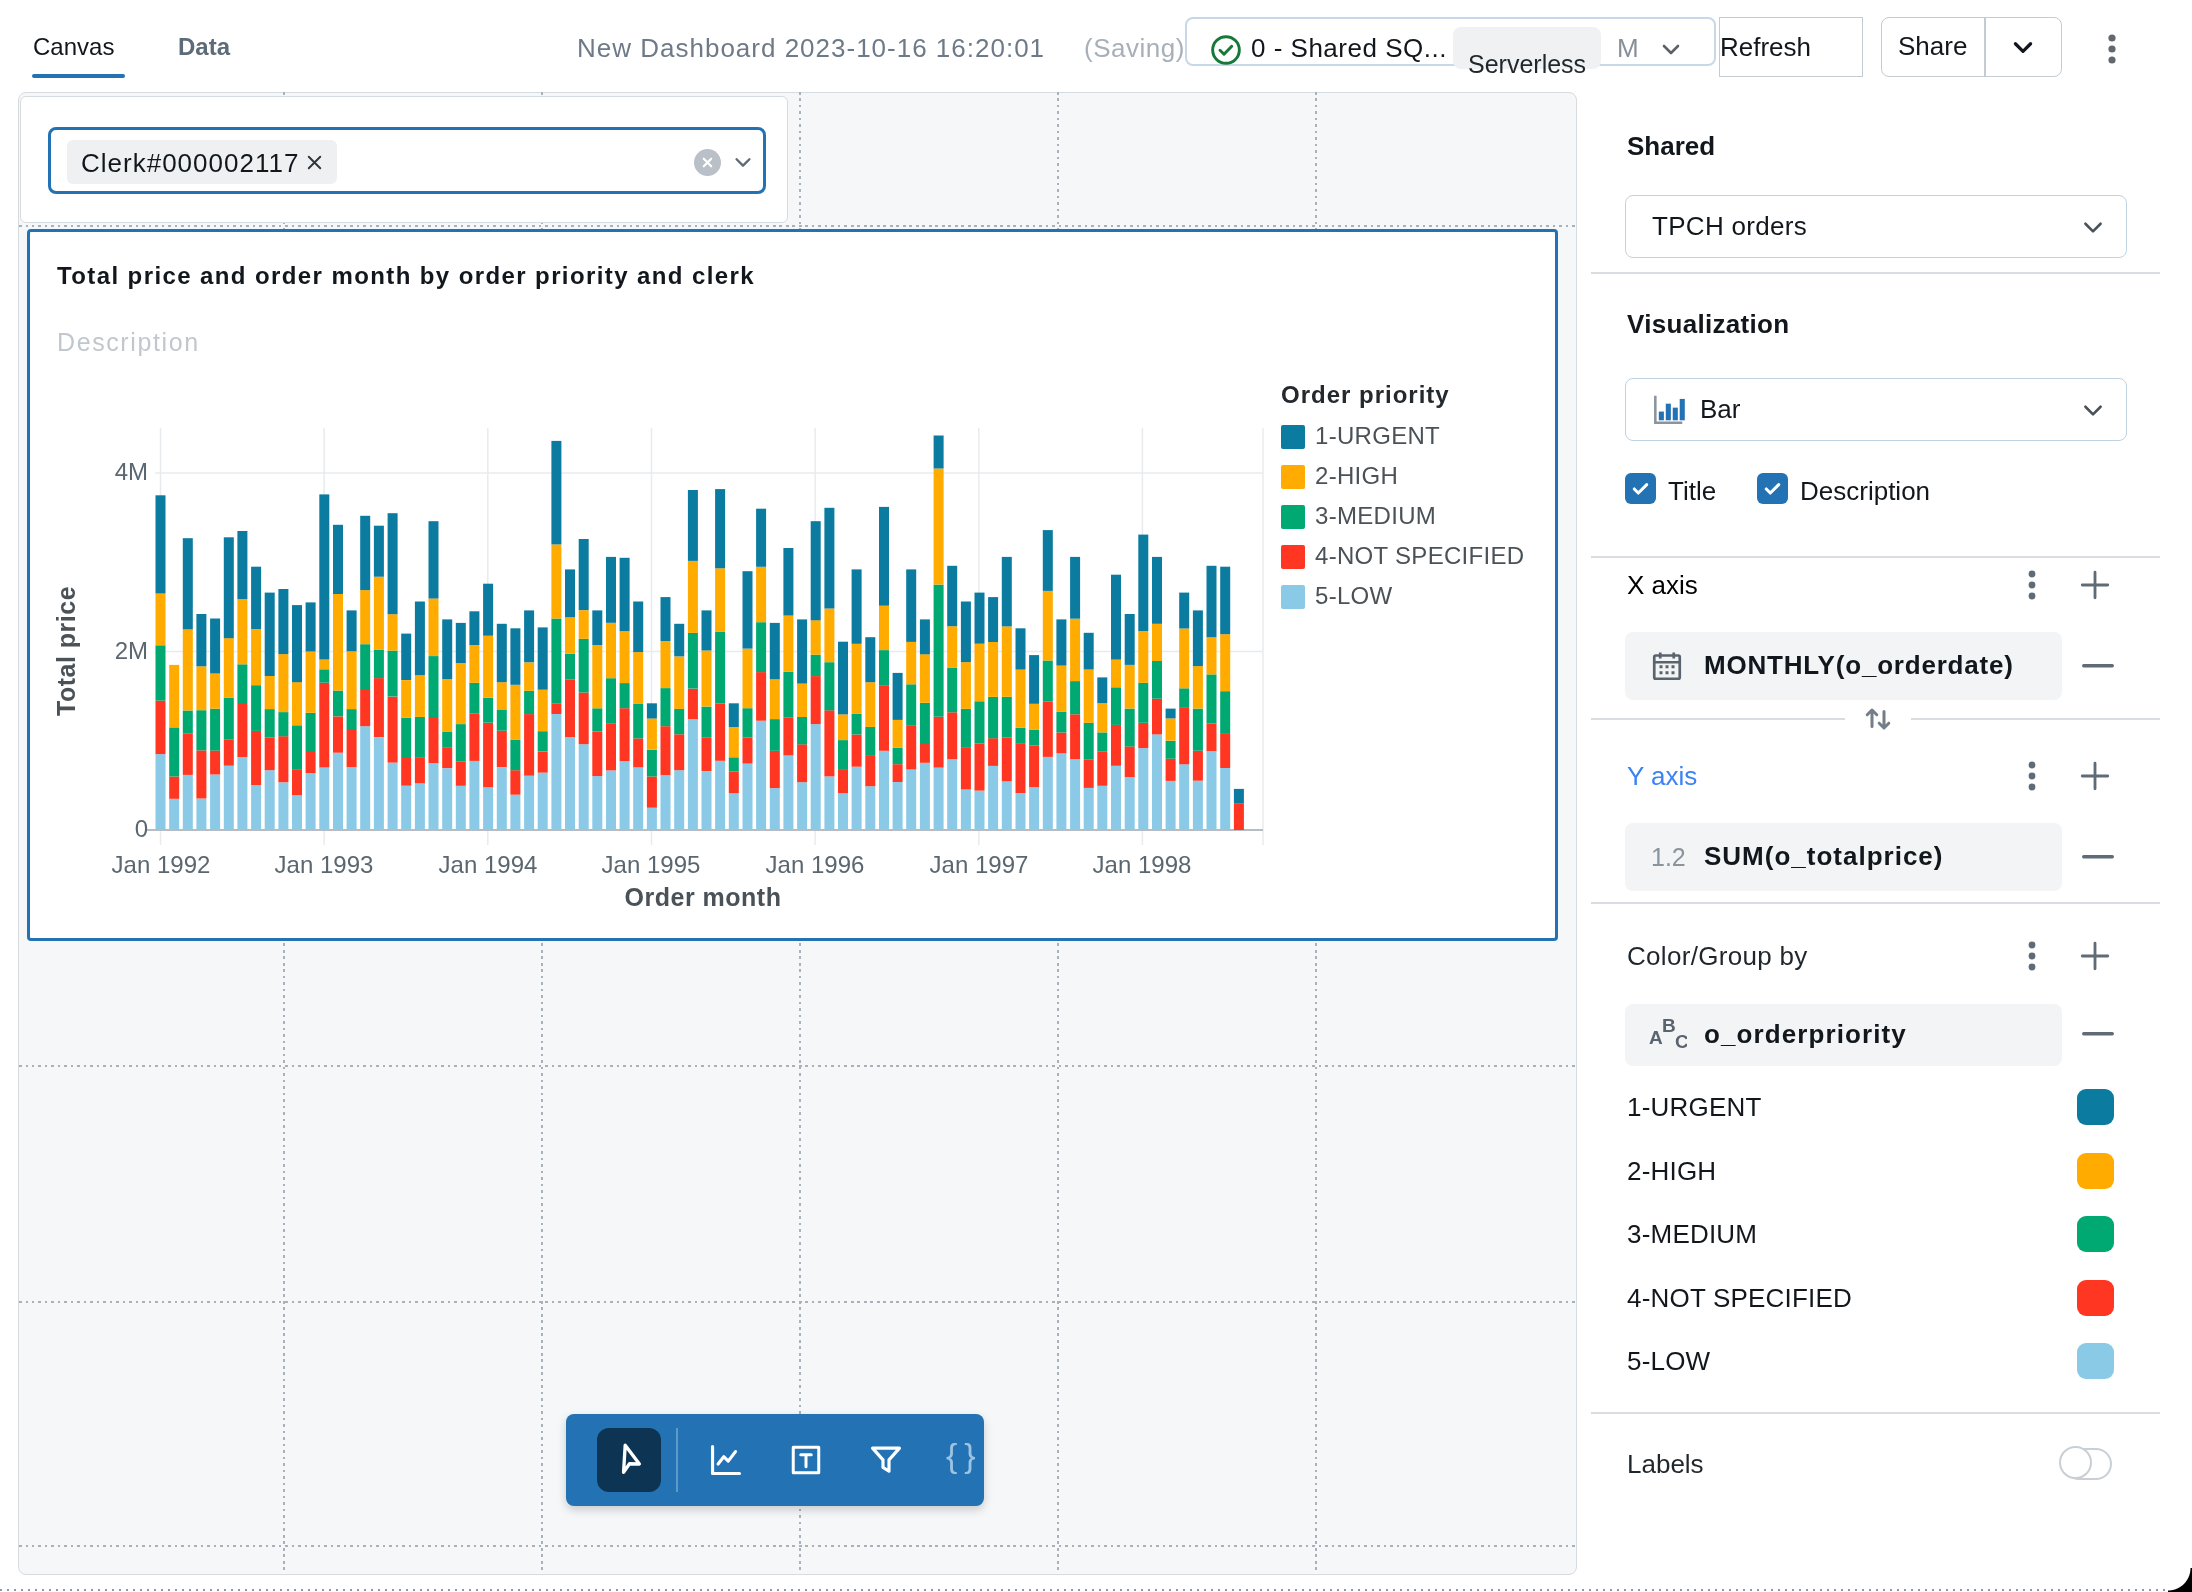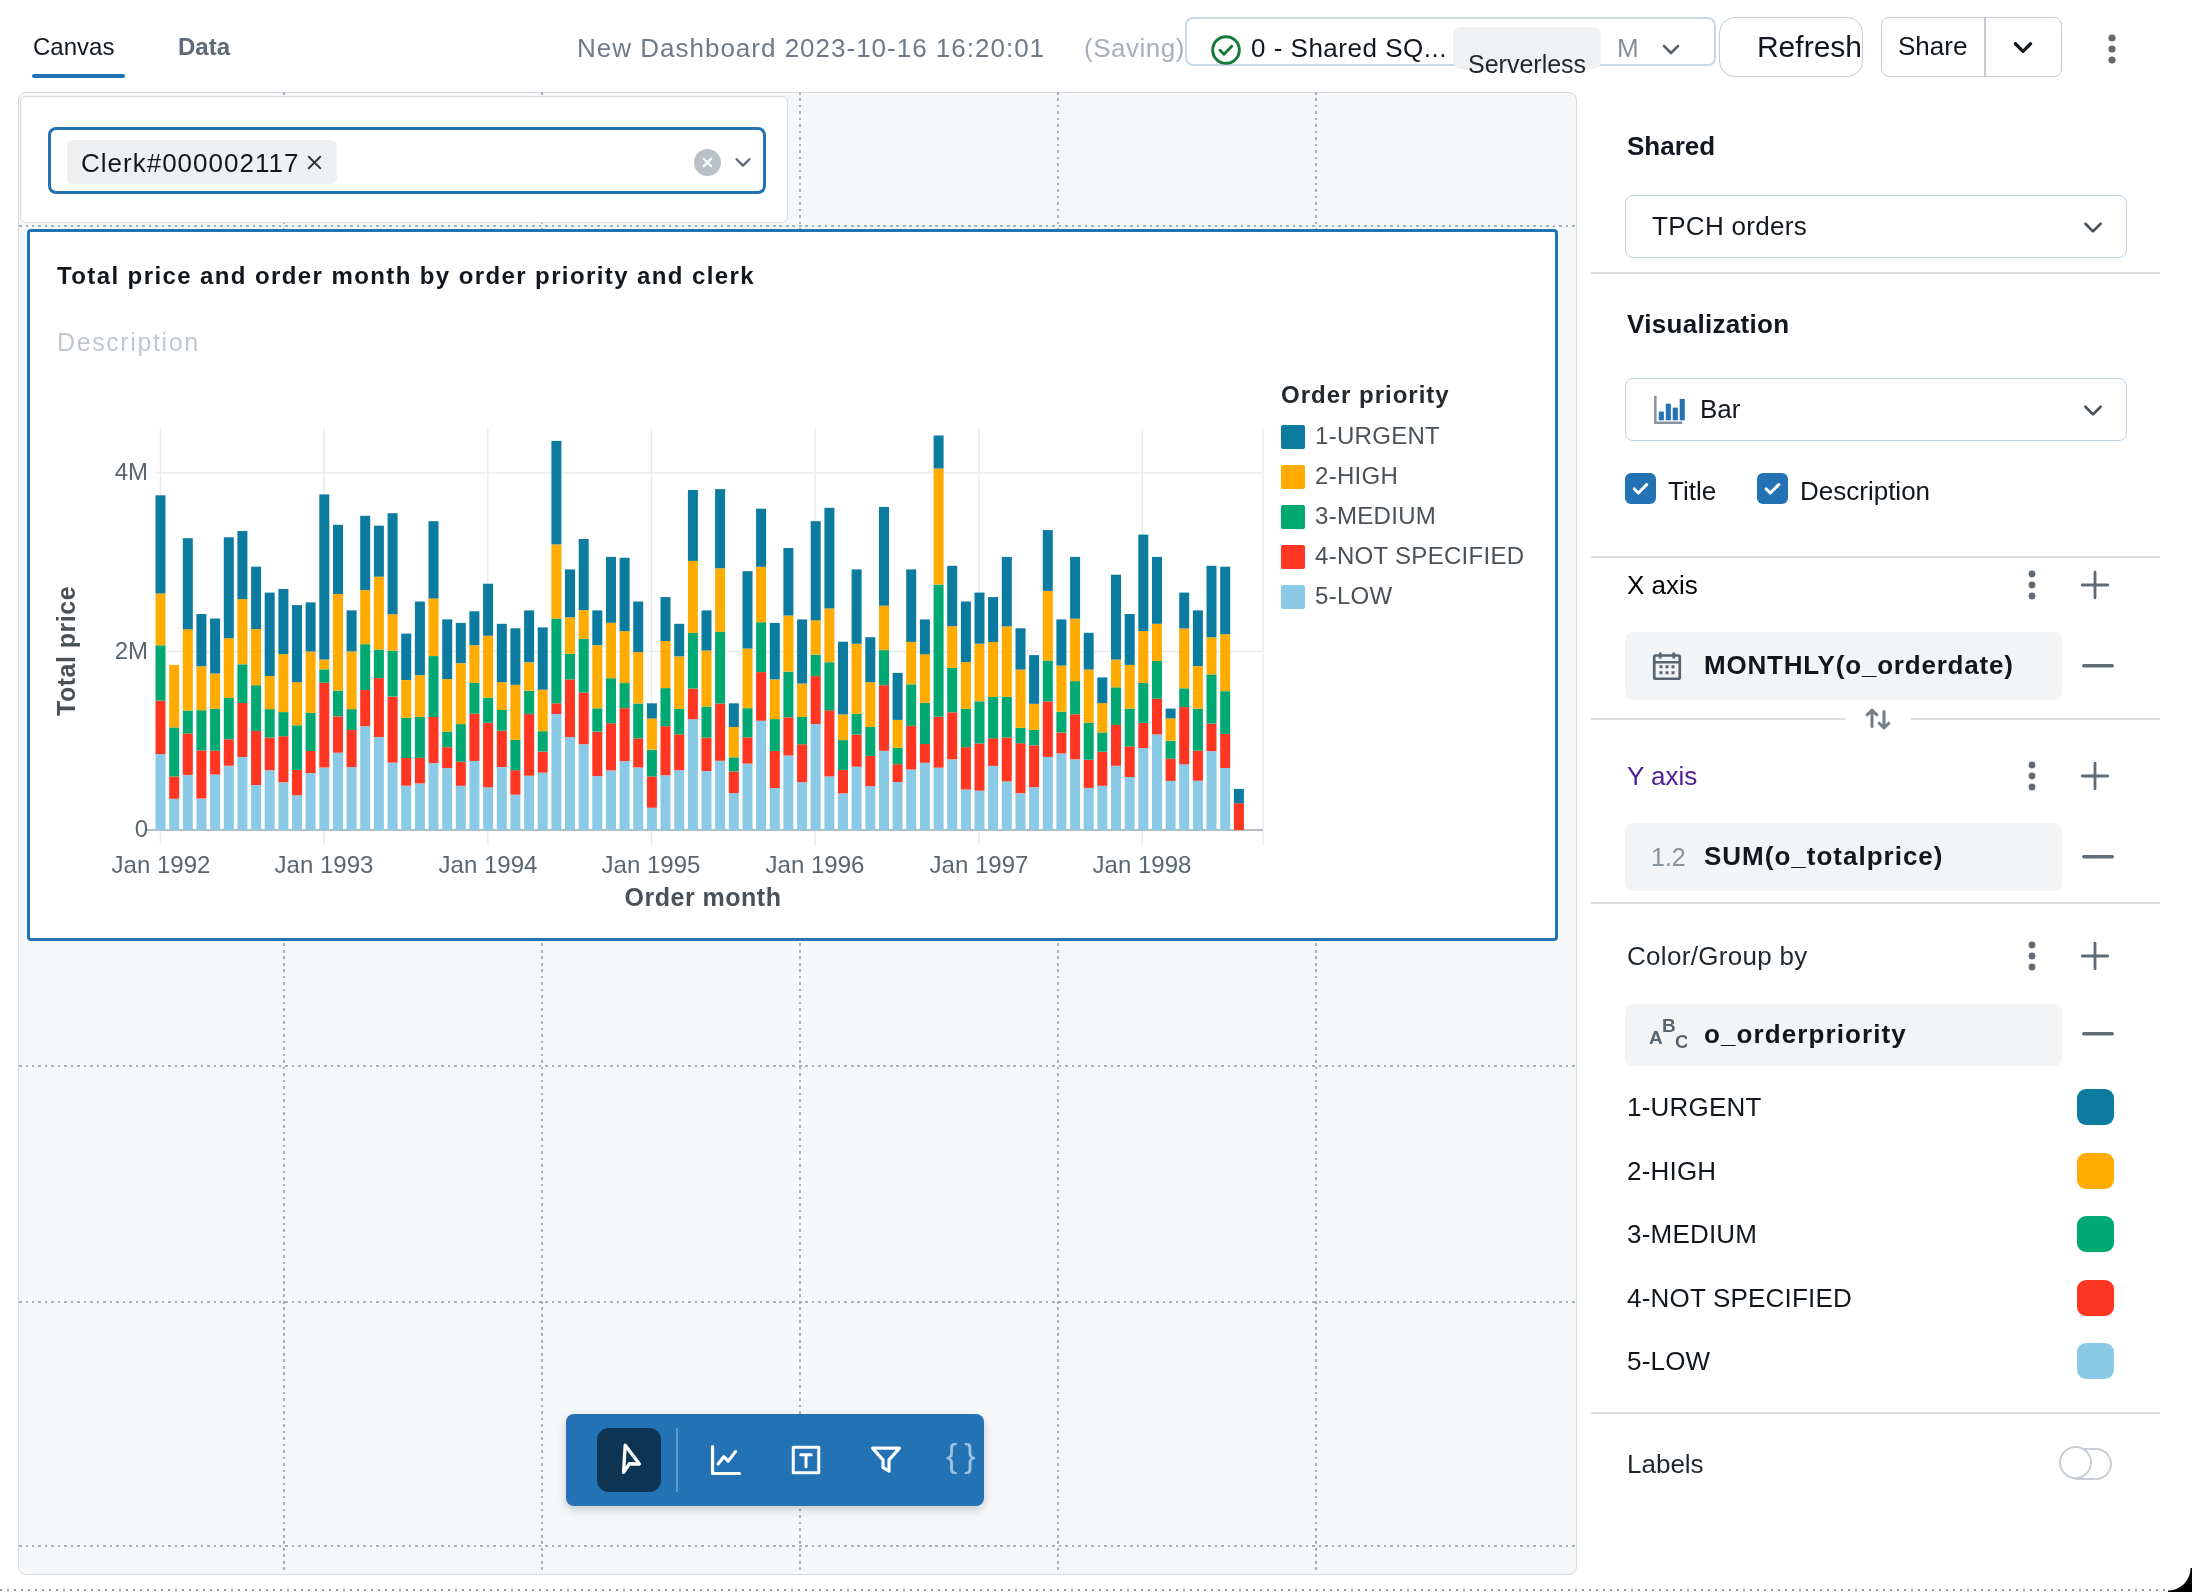--- a/index.html
+++ b/index.html
@@ -17,21 +17,21 @@
 <circle cx="12" cy="12" r="10" stroke="#157A38" stroke-width="2.2"></circle>
 <path d="M7.5 12.2l3 3 5.8-6" stroke="#157A38" stroke-width="2.2" stroke-linecap="round" stroke-linejoin="round"></path>
 </svg>
 <div style="position:absolute;left:64px;top:14px;font-size:26px;color:#11171C;letter-spacing:0.5px">0 - Shared SQ...</div>
 <div style="position:absolute;left:266px;top:8px;height:42px;background:#F0F1F2;border-radius:8px;padding:16px 15px;font-size:25px;color:#1F272D;line-height:43px">Serverless</div>
 <div style="position:absolute;left:430px;top:14px;font-size:26px;color:#878F98">M</div>
 <svg style="position:absolute;left:472px;top:18px" width="24" height="24" viewBox="0 0 24 24" fill="none" stroke="#5A6269" stroke-width="2.6" stroke-linecap="round" stroke-linejoin="round">
       <path d="M5 9 l7 7 7-7"></path>
     </svg>
 </div>
-<div style="position:absolute;left:1719px;top:17px;width:144px;height:60px;border:1.5px solid #C5CBD2;border-radius:16px;background:#fff;text-align:right;line-height:58px;font-size:30px;color:#11171C">Refresh</div>
+<div style="position:absolute;left:1719px;top:17px;width:144px;height:60px;border:1.5px solid #C5CBD2;border-radius:0;background:#fff;text-align:left;line-height:58px;font-size:26px;color:#11171C">Refresh</div>
 <div style="position:absolute;left:1881px;top:17px;width:181px;height:60px;border:1.5px solid #C5CBD2;border-radius:8px;background:#fff"></div>
 <div style="position:absolute;left:1898px;top:31px;font-size:26px;color:#11171C">Share</div>
 <div style="position:absolute;left:1984px;top:18px;width:1.5px;height:58px;background:#C5CBD2"></div>
 <svg style="position:absolute;left:2010px;top:34px" width="26" height="26" viewBox="0 0 24 24" fill="none" stroke="#11171C" stroke-width="3" stroke-linecap="round" stroke-linejoin="round">
     <path d="M5 9 l7 7 7-7"></path>
   </svg>
 <svg style="position:absolute;left:2106px;top:32px" width="12" height="34">
     <circle cx="6" cy="6" r="3.6" fill="#62686E"></circle>
     <circle cx="6" cy="17" r="3.6" fill="#62686E"></circle>
     <circle cx="6" cy="28" r="3.6" fill="#62686E"></circle>
@@ -572,21 +572,21 @@
   </div>
 <svg style="position:absolute;left:2082px;top:664px" width="32" height="4">
     <rect width="32" height="3.4" rx="1.7" fill="#5F6B76"></rect>
   </svg>
 <div style="position:absolute;left:1591px;top:718px;width:254px;height:1.5px;background:#D9DDE1"></div>
 <div style="position:absolute;left:1911px;top:718px;width:249px;height:1.5px;background:#D9DDE1"></div>
 <svg style="position:absolute;left:1860px;top:701px" width="36" height="36" viewBox="0 0 24 24" fill="none" stroke="#747E88" stroke-width="2" stroke-linecap="round" stroke-linejoin="round">
 <path d="M8 17V6M8 6L4.8 9.2M8 6l3.2 3.2"></path>
 <path d="M16 7v11M16 18l-3.2-3.2M16 18l3.2-3.2"></path>
 </svg>
-<div style="position:absolute;left:1627px;top:761px;font-size:26px;color:#4c1d95">Y axis</div>
+<div style="position:absolute;left:1627px;top:761px;font-size:26px;color:#3b82f6">Y axis</div>
 <svg style="position:absolute;left:2026px;top:759px" width="12" height="34">
     <circle cx="6" cy="6" r="3.4" fill="#5F6B76"></circle>
     <circle cx="6" cy="17" r="3.4" fill="#5F6B76"></circle>
     <circle cx="6" cy="28" r="3.4" fill="#5F6B76"></circle>
   </svg>
 <svg style="position:absolute;left:2078.0px;top:759.0px" width="34" height="34" viewBox="0 0 24 24" stroke="#5F6B76" stroke-width="2" stroke-linecap="round">
     <path d="M12 3v18M3 12h18"></path>
   </svg>
 <div style="position:absolute;left:1625px;top:823px;width:437px;height:68px;background:#F3F4F6;border-radius:8px">
     <div style="position:absolute;left:26px;top:20px;font-size:25px;font-weight:normal;color:#8A949C">1.2</div>

